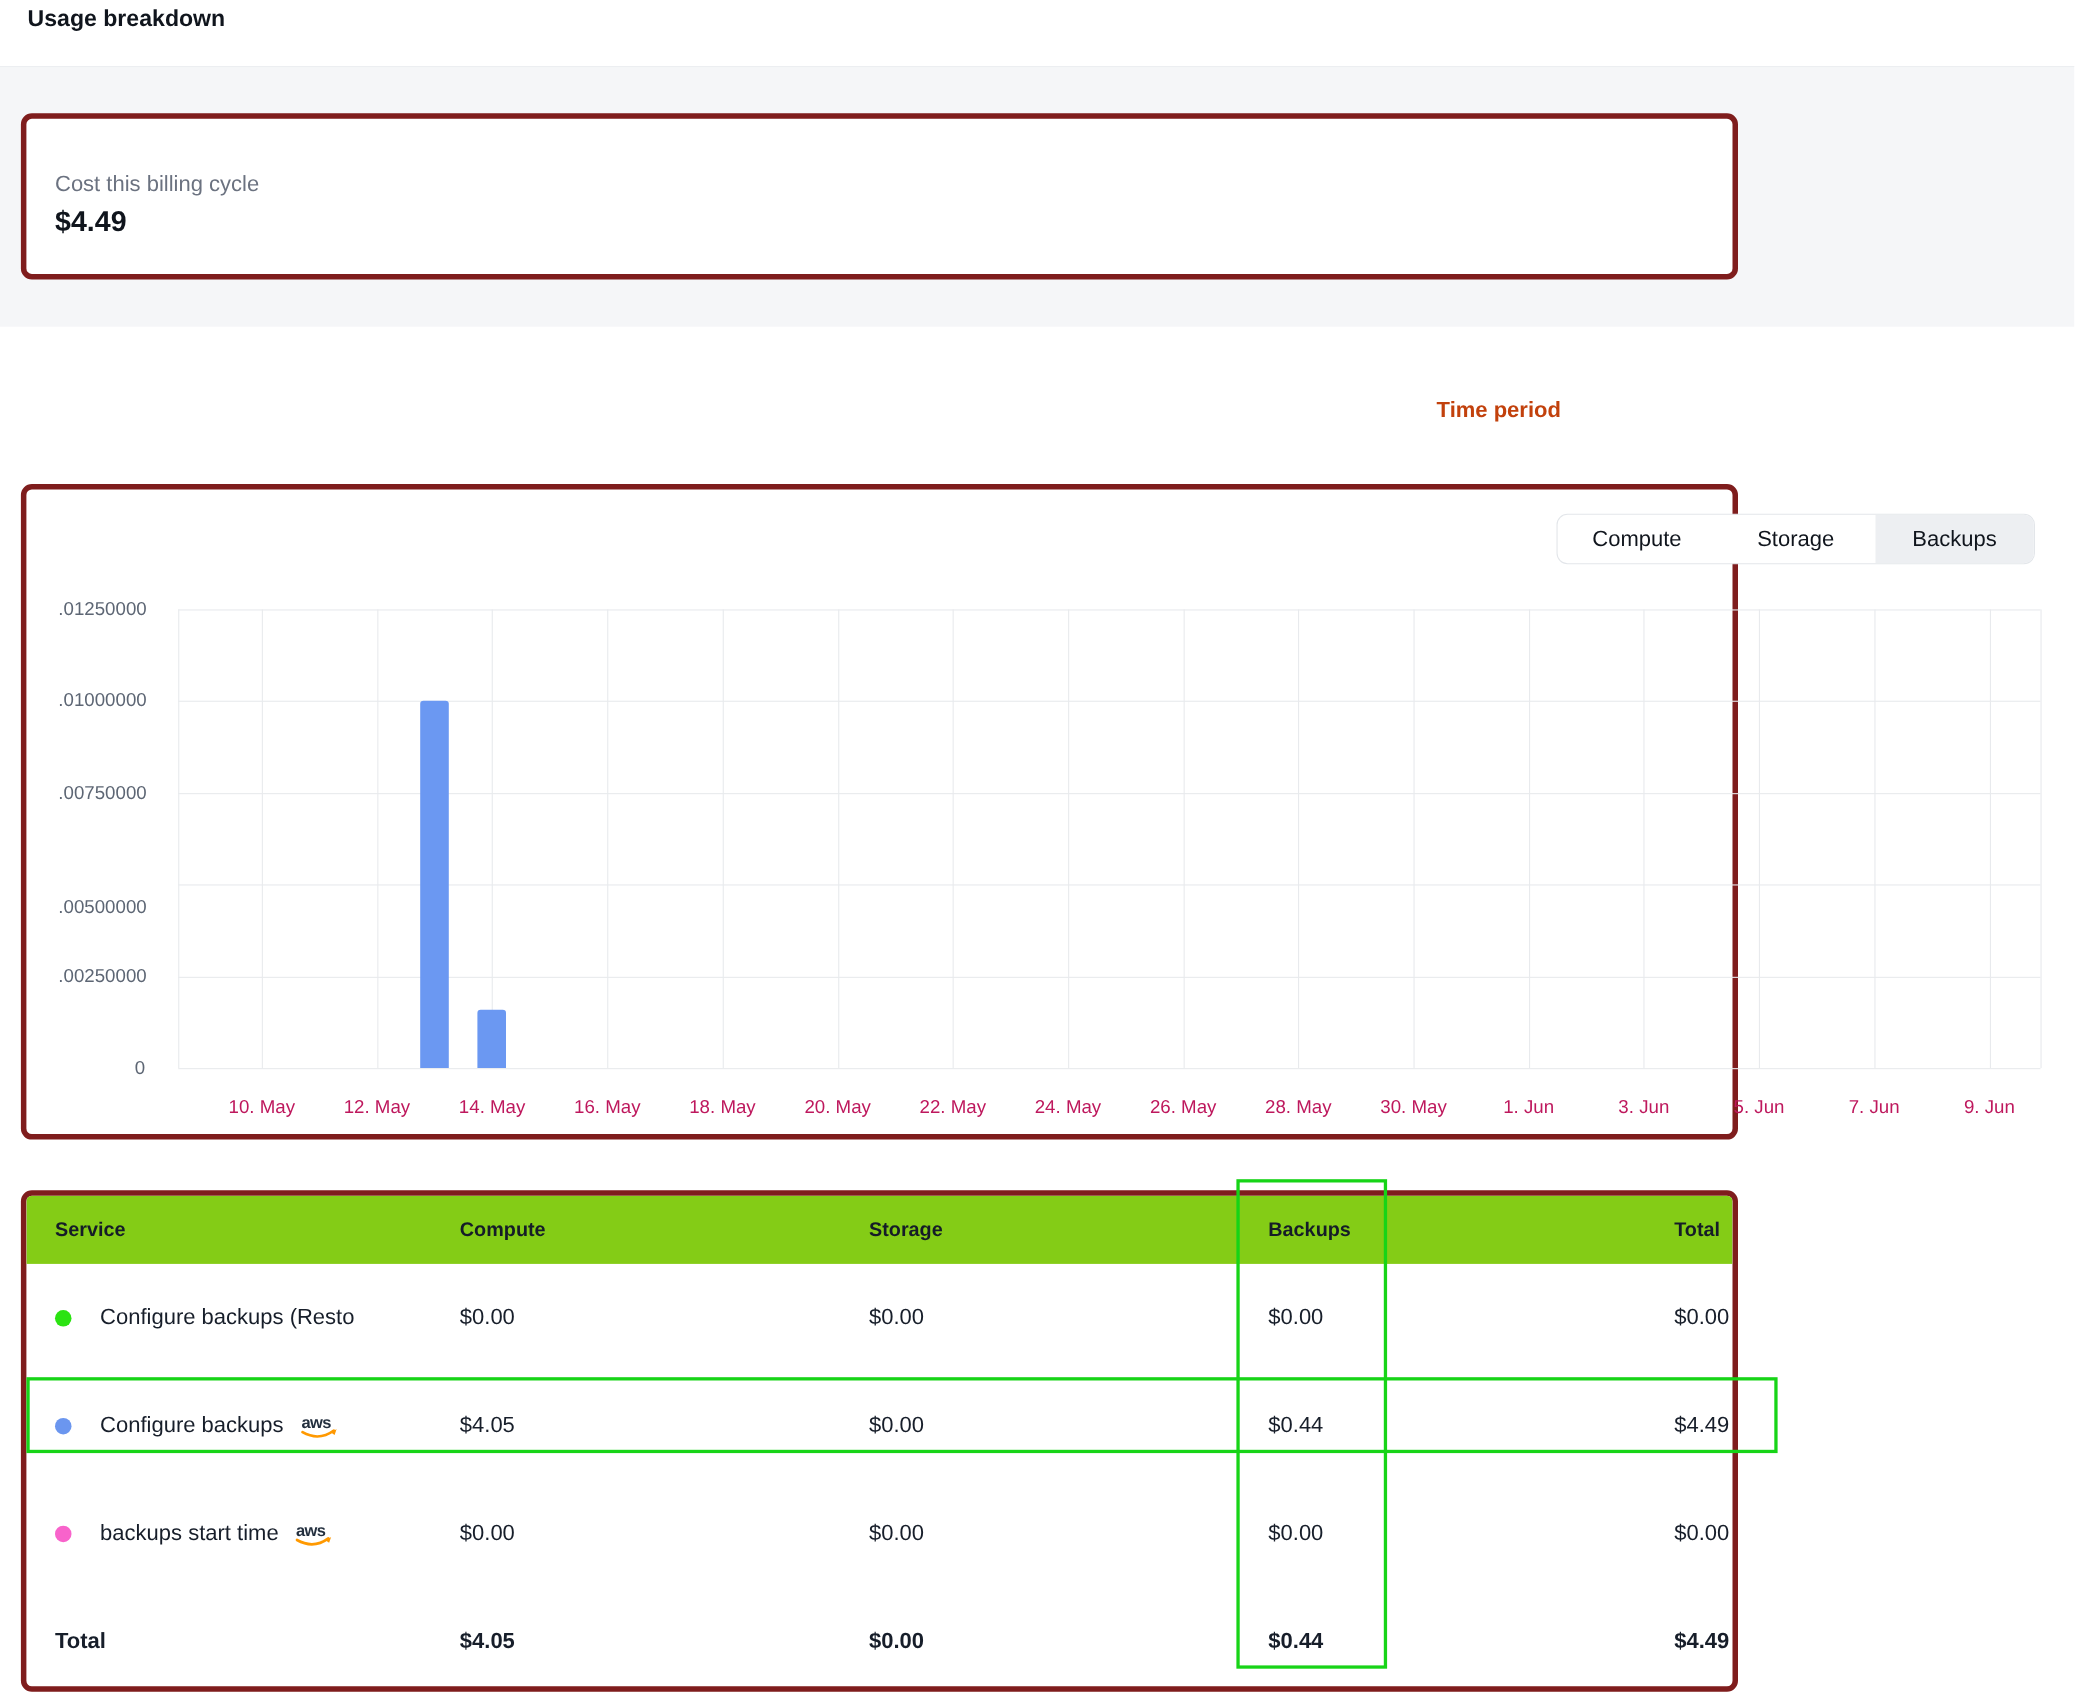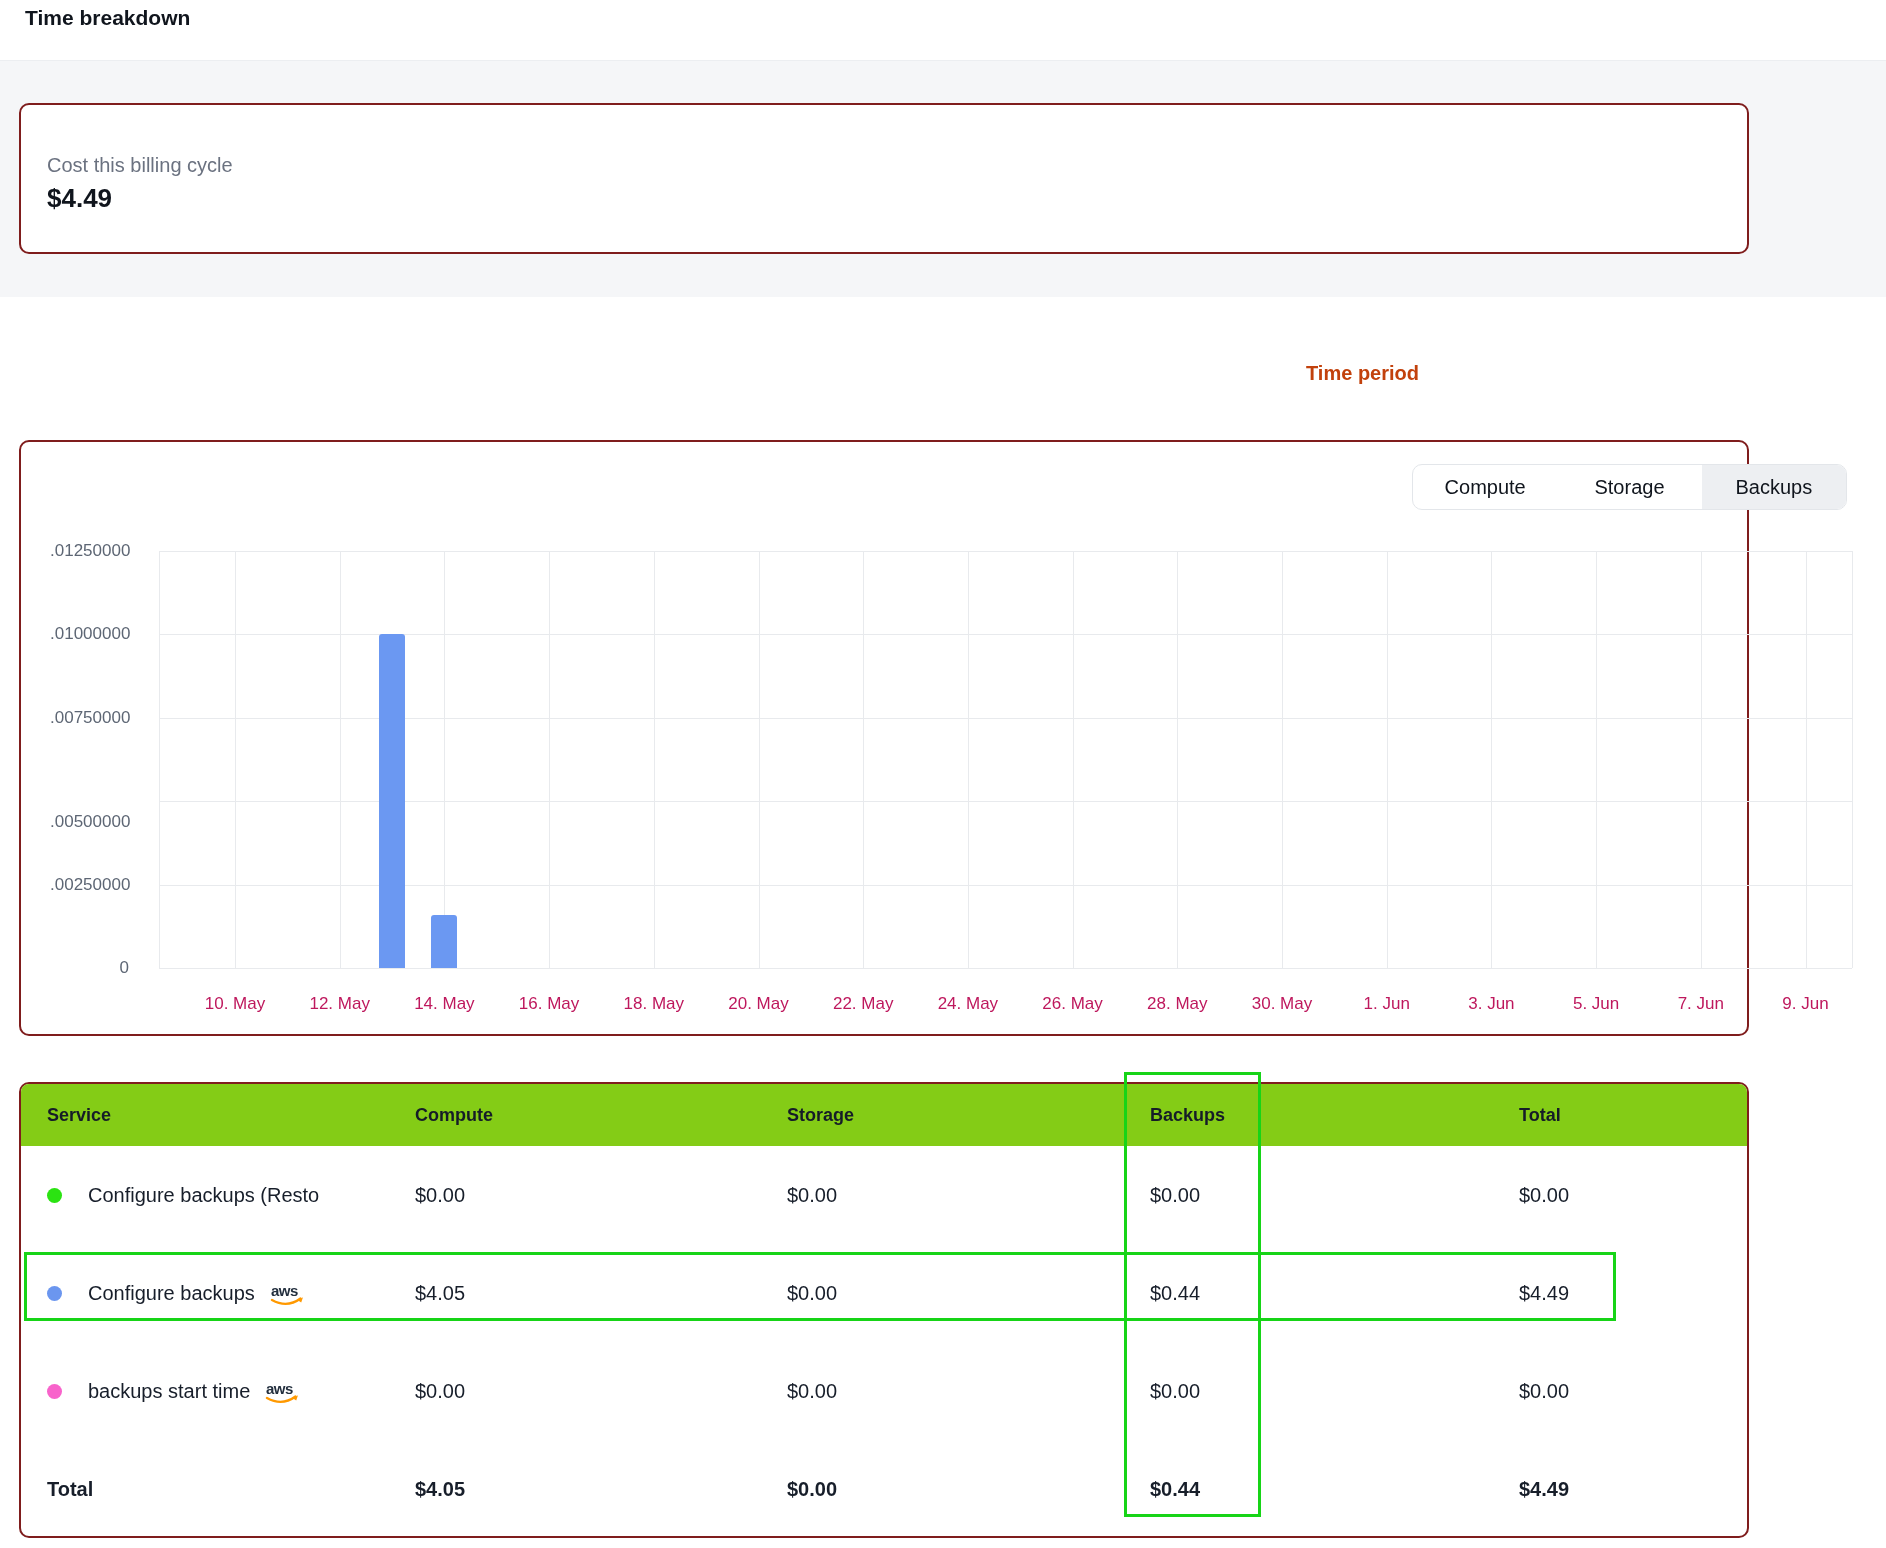--- a/index.html
+++ b/index.html
@@ -2,21 +2,21 @@
 <html><head>
 <meta charset="utf-8">
 <style>
   html,body{margin:0;padding:0;background:#fff;}
   #page{position:relative;width:1886px;height:1548px;background:#fff;
         font-family:"Liberation Sans",sans-serif;color:#1b2330;overflow:hidden;}
 
   
   #page-title{position:absolute;left:25px;top:6px;font-size:21px;font-weight:bold;color:#10151d;}
   #gray-band{position:absolute;left:0;top:60px;width:1886px;height:236px;background:#f5f6f8;border-top:1px solid #eceef1;}
-  .card{position:absolute;left:19px;width:1730px;background:#fff;border:2px solid #7f1d1d;border-radius:10px;box-sizing:border-box;}
+  .card{position:absolute;left:19px;width:1561px;background:#fff;border:5px solid #7f1d1d;border-radius:10px;box-sizing:border-box;}
   #cost-card{top:103px;height:151px;}
   #cost-label{position:absolute;left:26px;top:49px;font-size:20px;color:#6b7280;}
   #cost-amount{position:absolute;left:26px;top:78px;font-size:26px;font-weight:bold;color:#10151d;}
 
   
   #time-period-label{position:absolute;left:1230px;top:362px;width:189px;text-align:right;font-size:20px;font-weight:bold;color:#c2410c;}
   #time-period-select{position:absolute;left:1457px;top:351px;width:411px;height:44px;background:#f1f2f5;border:none;border-radius:9px;
         box-sizing:border-box;display:flex;align-items:center;cursor:pointer;}
   #time-period-value{padding-left:22px;font-size:20px;color:#1b2330;flex:1;}
   #time-period-chevron{margin-right:16px;display:flex;align-items:center;}
@@ -53,21 +53,21 @@
   
   .hl-box{position:absolute;border:3px solid #17d417;box-sizing:border-box;z-index:50;pointer-events:none;background:transparent;}
   #col-highlight{left:1124px;top:1072px;width:137px;height:445px;}
   #row-highlight{left:24px;top:1252px;width:1592px;height:69px;}
 </style>
 </head>
 <body>
 
 <div id="page">
 
-  <div id="page-title">Time breakdown</div>
+  <div id="page-title">Usage breakdown</div>
 
   <div id="gray-band"></div>
 
   <div id="cost-card" class="card">
     <div id="cost-label">Cost this billing cycle</div>
     <div id="cost-amount">$4.49</div>
   </div>
 
   <div id="time-period-label">Time period</div>
 

